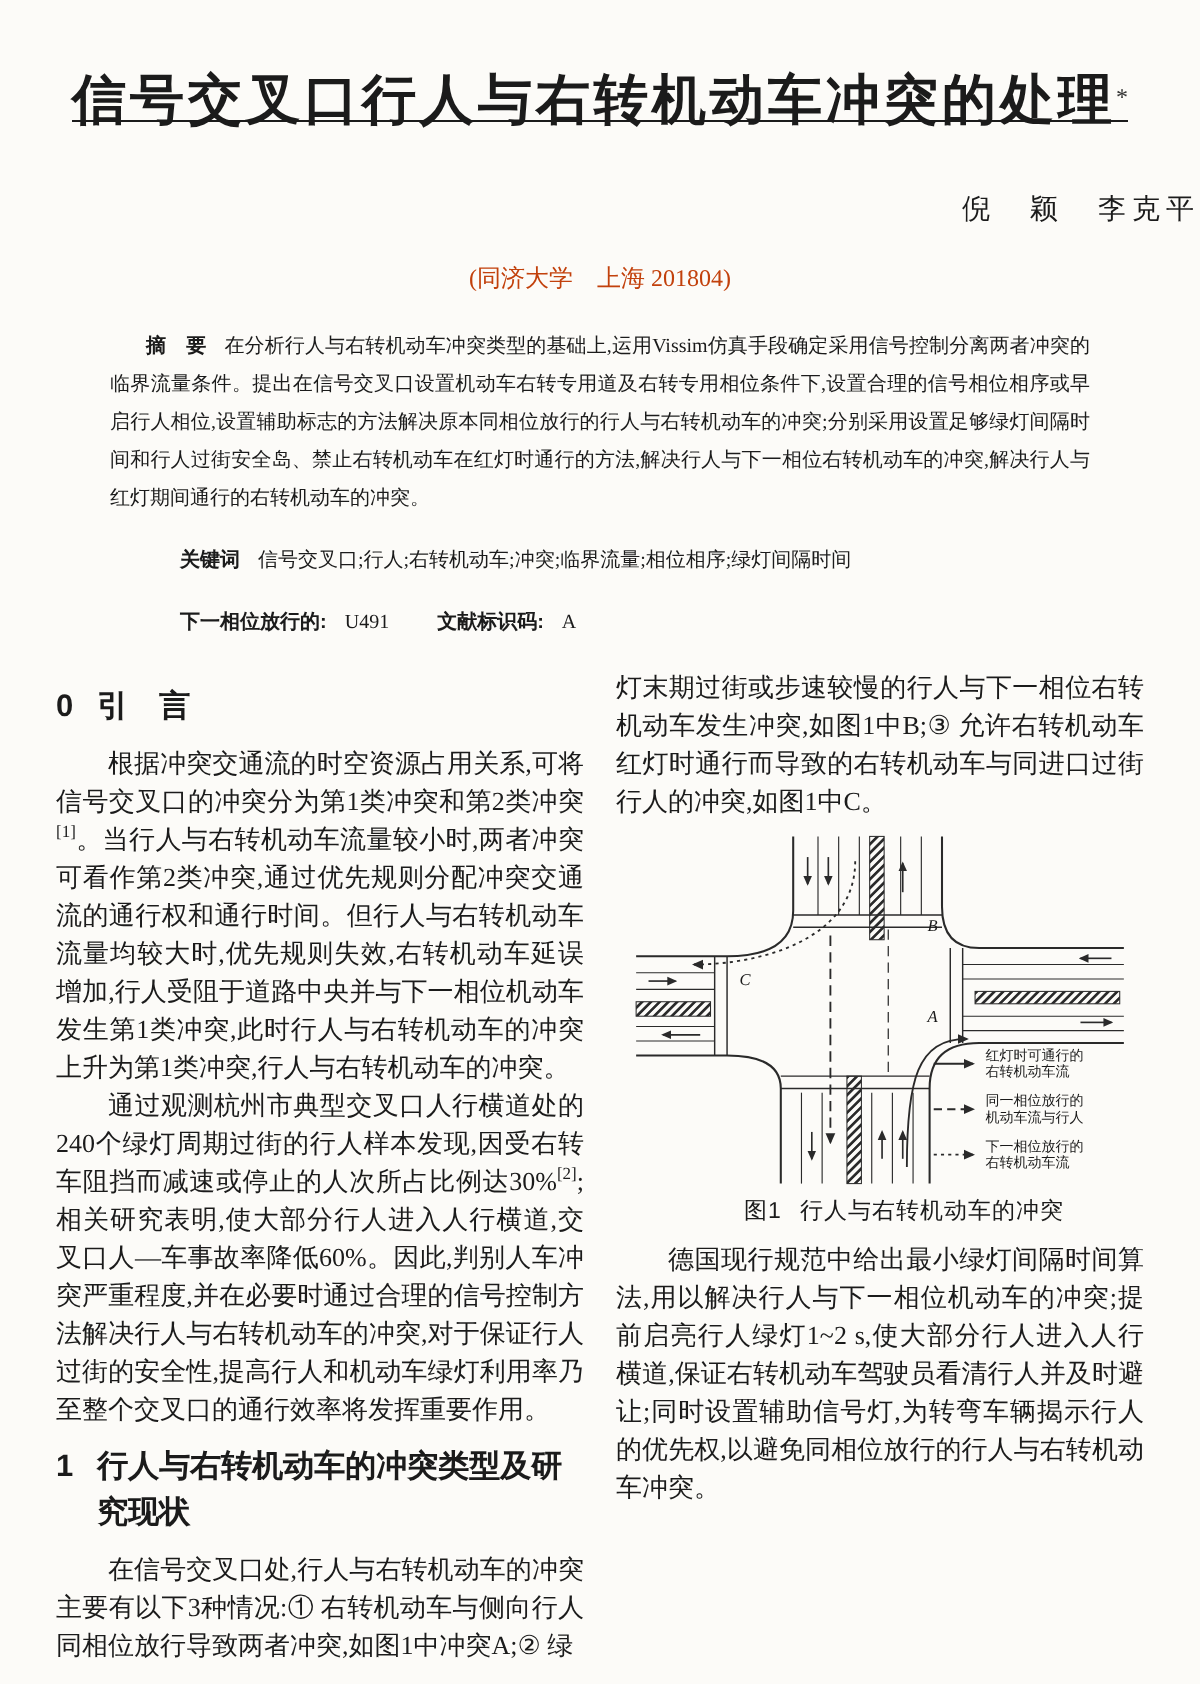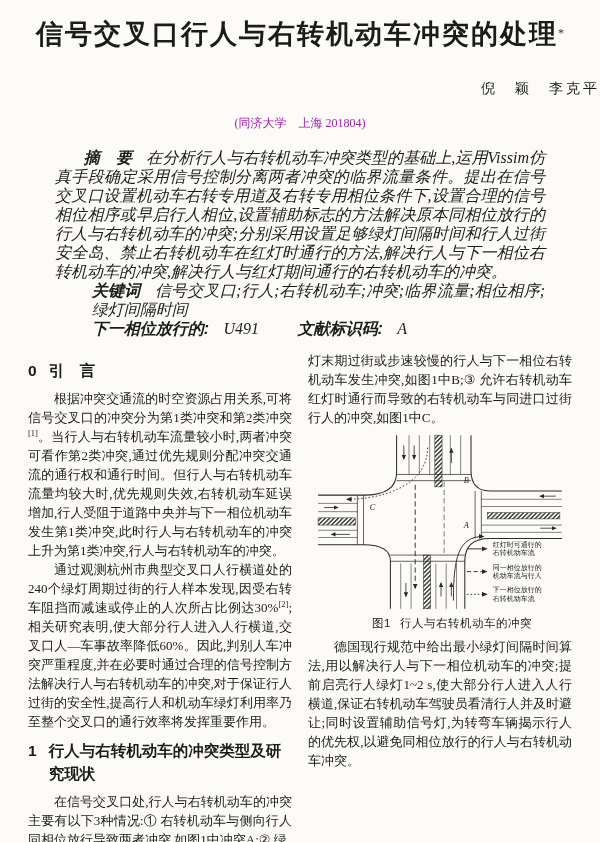--- a/index.html
+++ b/index.html
@@ -1,34 +1,34 @@
 <!DOCTYPE html>
 <html><head>
 <meta charset="utf-8">
 <style>
   html,body { margin:0; padding:0; background:#e8e6e1; }
   .page {
     position:relative; width:600px; height:842px; margin:0 auto;
     background:#fcfbf8; color:#1b1b1b; overflow:hidden;
     font-family:"Liberation Serif","DejaVu Serif",serif;
   }
-  .title-wrap { text-align:center; padding-top:16px; }
+  .title-wrap { text-align:center; padding-top:32px;text-decoration:underline; }
   .paper-title {
     display:inline; margin:0; font-size:27px; font-weight:bold; letter-spacing:2px;
     font-family:"Liberation Sans","DejaVu Sans",sans-serif;
   }
   .title-note { font-size:12px; vertical-align:super; color:#333; }
   .authors { text-align:right; margin-top:28px; font-size:14px; letter-spacing:3px;
     font-family:"Liberation Sans","DejaVu Sans",sans-serif; }
-  .affiliation { text-align:center; margin-top:17px; font-size:12px; color:#a21caf; }
-
-  .abstract-block { margin:16px 55px 0 55px; font-size:16px; line-height:19px; text-align:justify;font-style:italic; }
+  .affiliation { text-align:center; margin-top:17px; font-size:12px; color:#c2410c; }
+
+  .abstract-block { margin:16px 55px 0 55px; font-size:10px; line-height:19px; text-align:justify; }
   .abstract-p { margin:0; text-indent:1.8em; }
   .inline-label { font-family:"Liberation Sans","DejaVu Sans",sans-serif; font-weight:bold; margin-right:0.9em; }
-  .kw-line, .clc-line { margin:0; padding-left:2.3em; }
+  .kw-line, .clc-line { margin:12px; padding-left:2.3em; }
   .clc-gap { margin-left:2.4em; }
 
   .columns { display:flex; gap:16px; margin:13px 28px 0 28px; }
   .col { width:264px; font-size:13px; line-height:19px; text-align:justify; }
   .col p { margin:0; }
   .indent { text-indent:2em; }
   sup.refmark { font-size:8.5px; line-height:0; }
 
   h2.sec-head {
     display:flex; margin:8px 0 7px 0; font-size:15.5px; line-height:23px; font-weight:bold;

